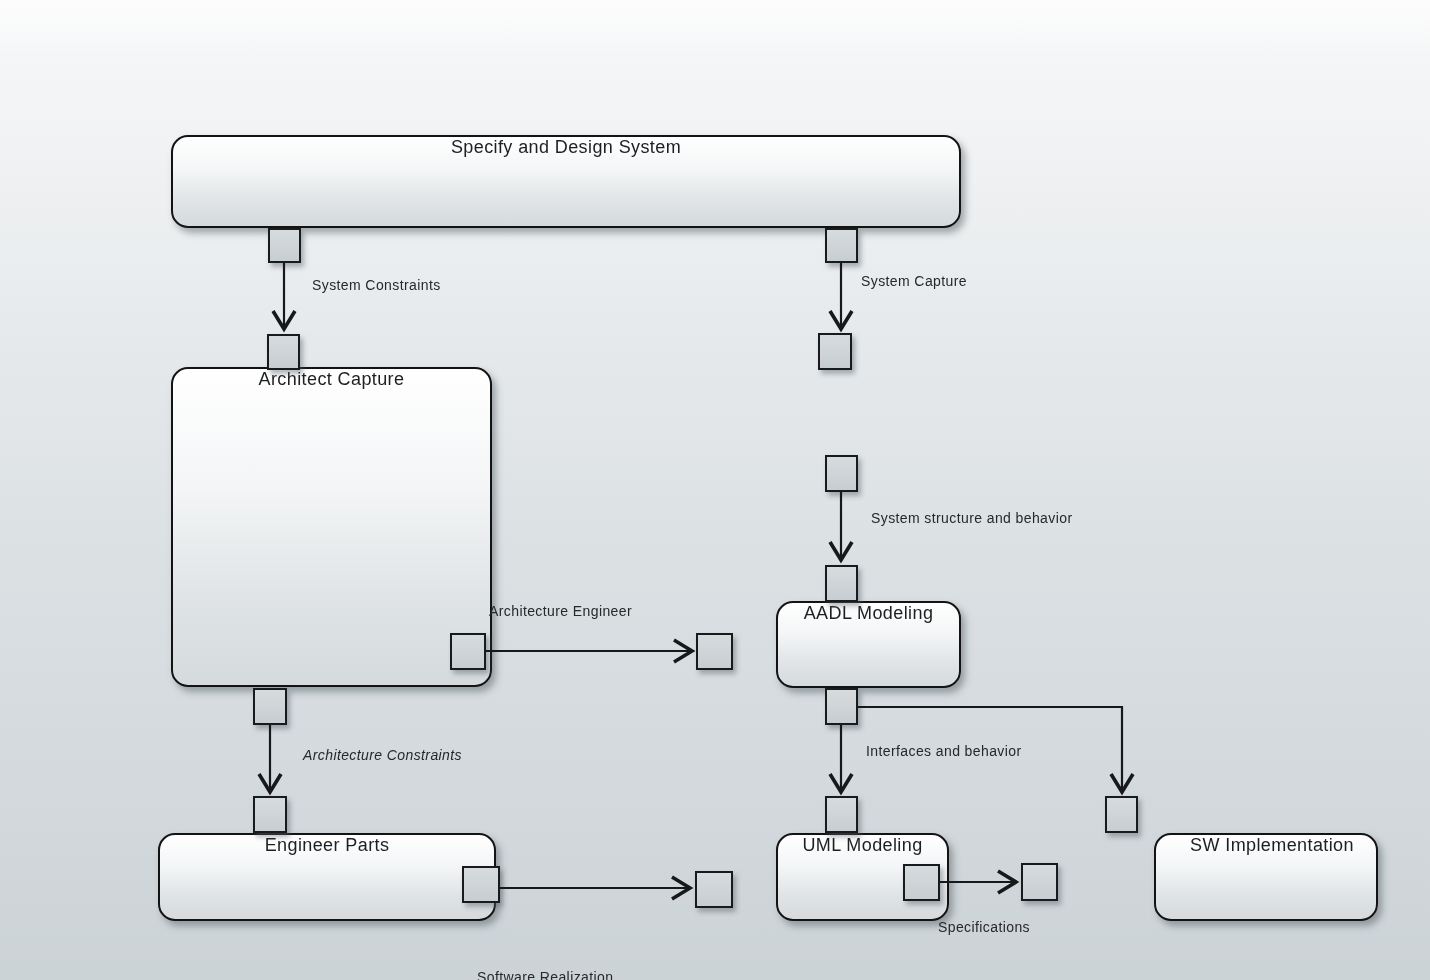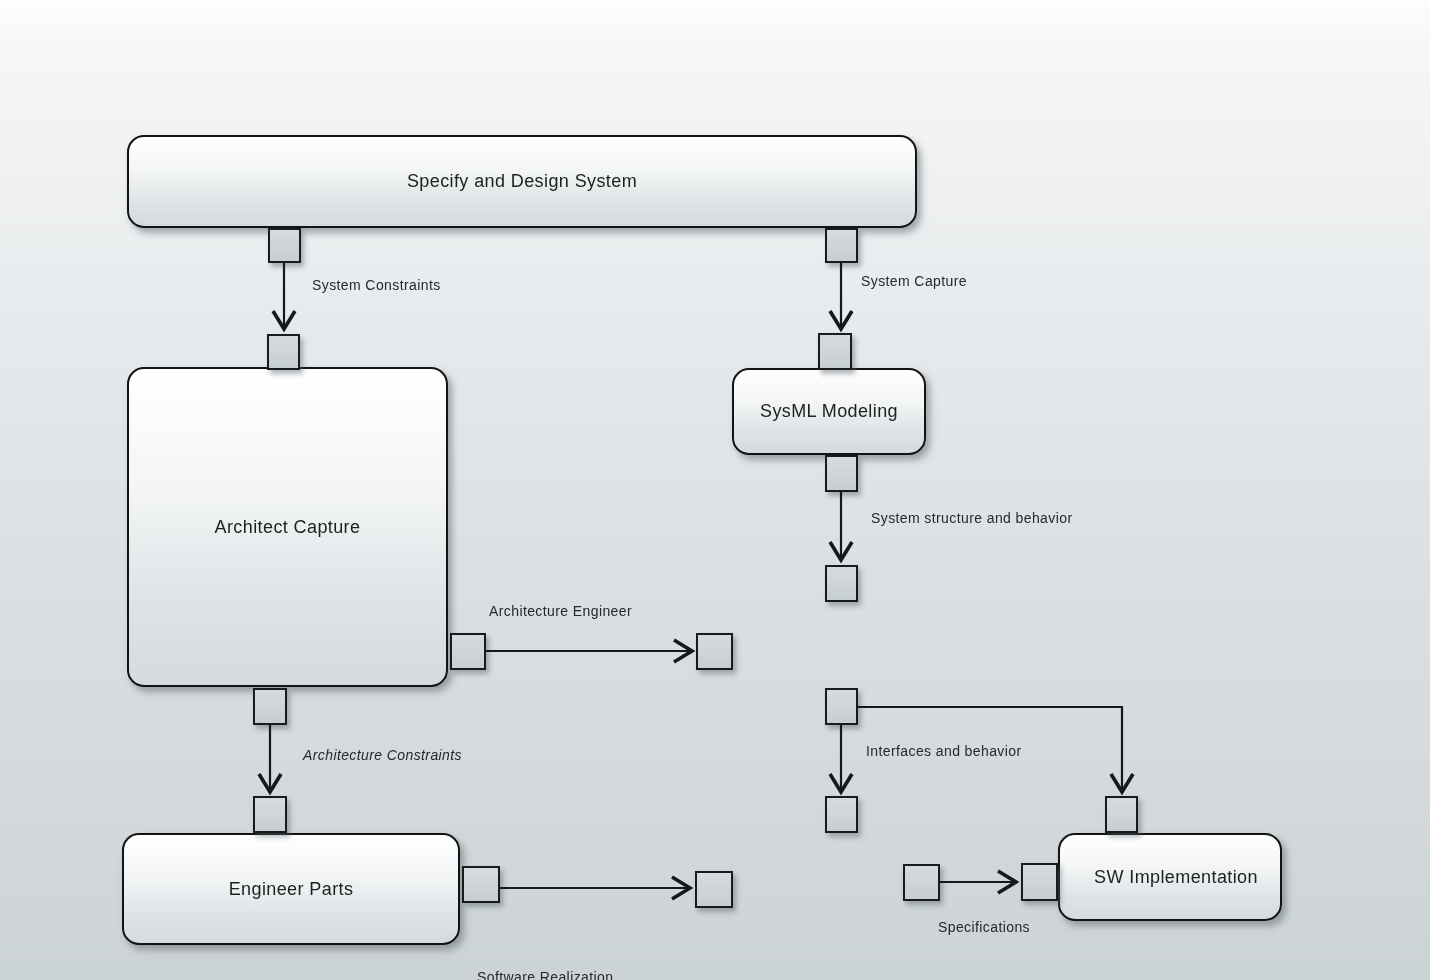--- a/index.html
+++ b/index.html
@@ -11,21 +11,21 @@
   
   .titlebar{position:absolute;left:0;top:0;width:100%;height:52px;display:flex;align-items:flex-start;}
   .app-icon{position:absolute;left:9px;top:8px;width:40px;height:36px;}
   .title-text{position:absolute;left:50px;top:15px;font-size:18.5px;color:#131415;letter-spacing:.3px;}
   
   .node{
     position:absolute;box-sizing:border-box;
     border:2.5px solid #131313;border-radius:17px;
     background:linear-gradient(180deg,#ffffff 0%,#f3f5f6 38%,#e0e4e6 72%,#d5dadd 100%);
     box-shadow:4px 5px 7px rgba(85,95,102,.5);
-    display:flex;align-items:center;justify-content:center;
+    display:flex;justify-content:center;margin-left:44px;
   }
   .node-label{font-size:18px;color:#1d1f21;letter-spacing:.4px;white-space:nowrap;}
   
   .port{
     position:absolute;box-sizing:border-box;
     background:linear-gradient(180deg,#d6dbde 0%,#c7ced1 100%);
     border:2.4px solid #191a1b;
     box-shadow:3px 4px 5px rgba(85,95,102,.45);
     z-index:3;
   }
@@ -44,31 +44,34 @@
 
 
   <div class="node" style="left:127px;top:135px;width:790px;height:93px;">
     <span class="node-label">Specify and Design System</span>
   </div>
 
   <div class="node" style="left:127px;top:367px;width:321px;height:320px;">
     <span class="node-label">Architect Capture</span>
   </div>
 
-  <div class="node" style="left:732px;top:368px;width:194px;height:87px;">
-    <span class="node-label">SysML Modeling</span>
+
+  <div class="node" style="left:732px;top:601px;width:185px;height:87px;">
+    <span class="node-label">AADL Modeling</span>
   </div>
 
-
-  <div class="node" style="left:122px;top:833px;width:338px;height:112px;">
+  <div class="node" style="left:114px;top:833px;width:338px;height:88px;">
     <span class="node-label">Engineer Parts</span>
   </div>
 
+  <div class="node" style="left:732px;top:833px;width:173px;height:88px;">
+    <span class="node-label">UML Modeling</span>
+  </div>
 
-  <div class="node" style="left:1058px;top:833px;width:224px;height:88px;padding-left:12px;">
+  <div class="node" style="left:1110px;top:833px;width:224px;height:88px;padding-left:12px;">
     <span class="node-label">SW Implementation</span>
   </div>
 
   <div class="port" style="left:268px;top:228px;width:33px;height:35px;"></div>
   <div class="port" style="left:825px;top:228px;width:33px;height:35px;"></div>
   <div class="port" style="left:267px;top:334px;width:33px;height:36px;"></div>
   <div class="port" style="left:818px;top:333px;width:34px;height:37px;"></div>
   <div class="port" style="left:825px;top:455px;width:33px;height:37px;"></div>
   <div class="port" style="left:825px;top:565px;width:33px;height:37px;"></div>
   <div class="port" style="left:696px;top:633px;width:37px;height:37px;"></div>

